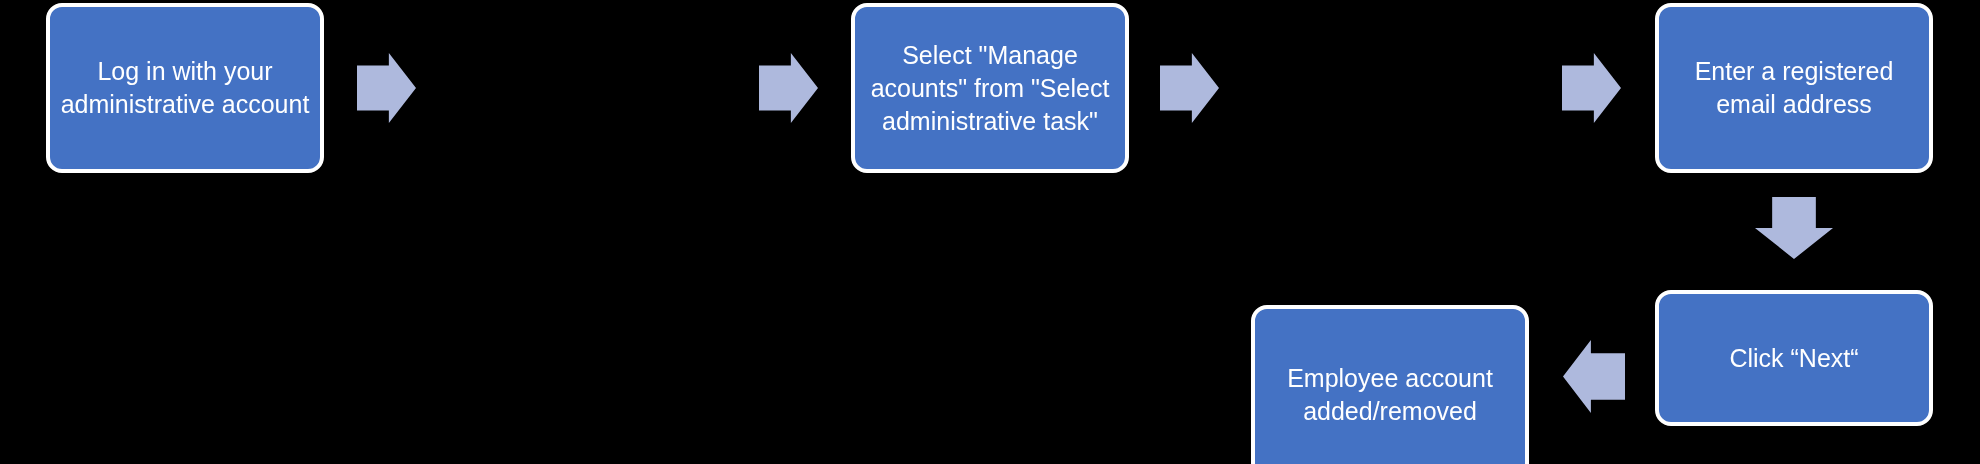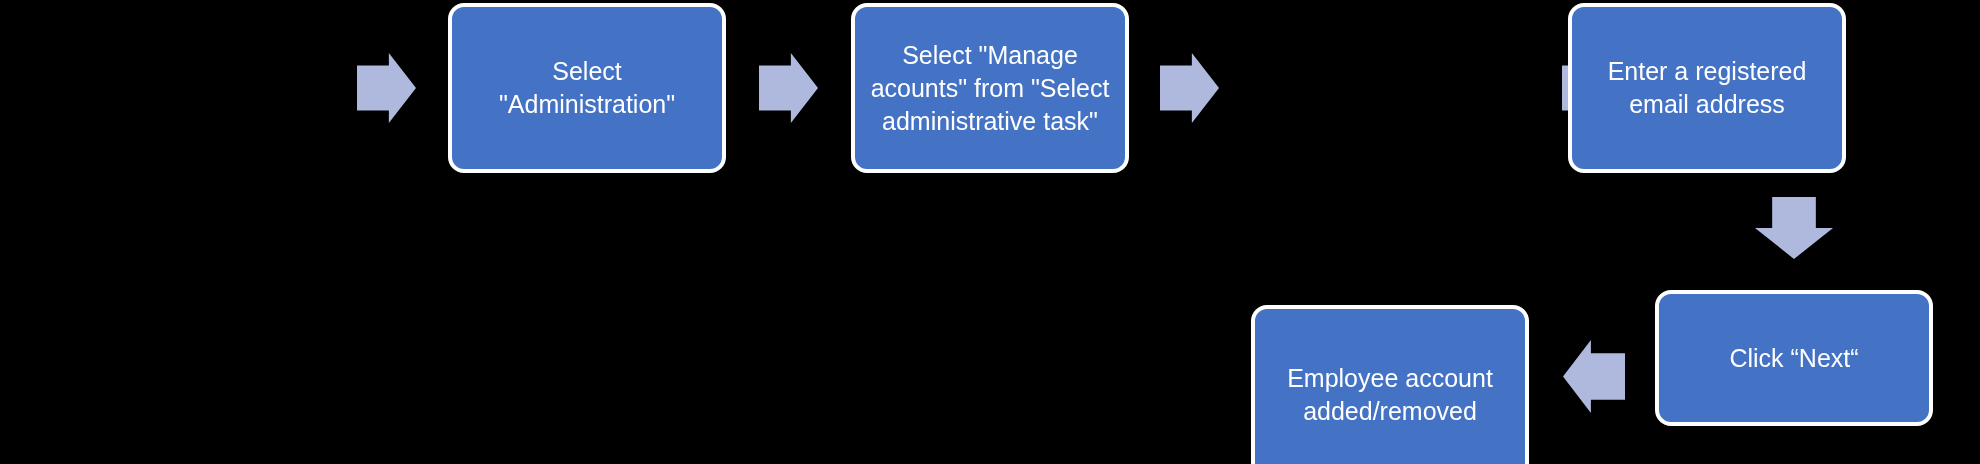--- a/index.html
+++ b/index.html
@@ -33,21 +33,21 @@
     line-height: 33px;
     white-space: pre-line;
     padding: 0 6px;
   }
 
   
   .b1 { left: 46px;   top: 3px; }
   .b2 { left: 448px;  top: 3px; }
   .b3 { left: 851px;  top: 3px; }
   .b4 { left: 1251px; top: 3px; }
-  .b5 { left: 1568px; top: 3px; }
+  .b5 { left: 1655px; top: 3px; }
   
   .b6 { left: 1655px; top: 290px; height: 136px; }
   .b7 { left: 1251px; top: 305px; height: 180px; }
 
   .arrow { position: absolute; background: var(--arrow-fill); }
 
   .arrow.right {
     width: 59px; height: 70px;
     clip-path: polygon(0 18%, 54% 18%, 54% 0, 100% 50%, 54% 100%, 54% 82%, 0 82%);
   }
@@ -65,27 +65,27 @@
   .a3 { left: 1160px; top: 53px; }
   .a4 { left: 1562px; top: 53px; }
   .a5 { left: 1755px; top: 197px; }
   .a6 { left: 1563px; top: 340px; }
 </style>
 </head>
 <body>
 
 <div class="stage">
 
+  <div class="node b1">
+    <span class="label">Log in with your
+administrative account</span>
+  </div>
 
   <div class="arrow right a1"></div>
 
-  <div class="node b2">
-    <span class="label">Select
-"Administration"</span>
-  </div>
 
   <div class="arrow right a2"></div>
 
   <div class="node b3">
     <span class="label">Select "Manage
 acounts" from "Select
 administrative task"</span>
   </div>
 
   <div class="arrow right a3"></div>

